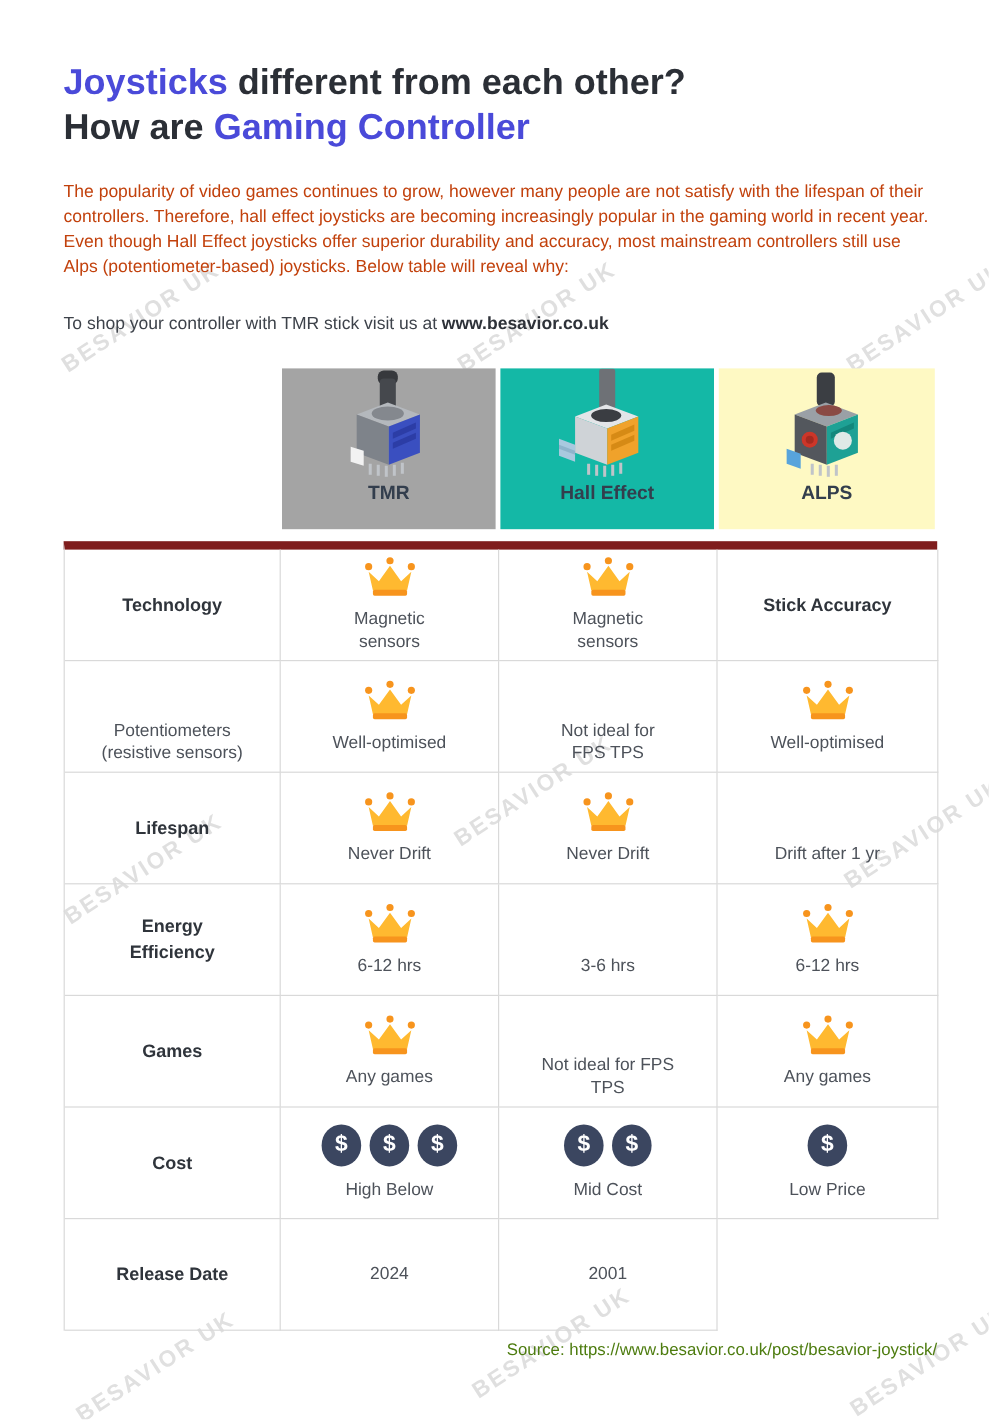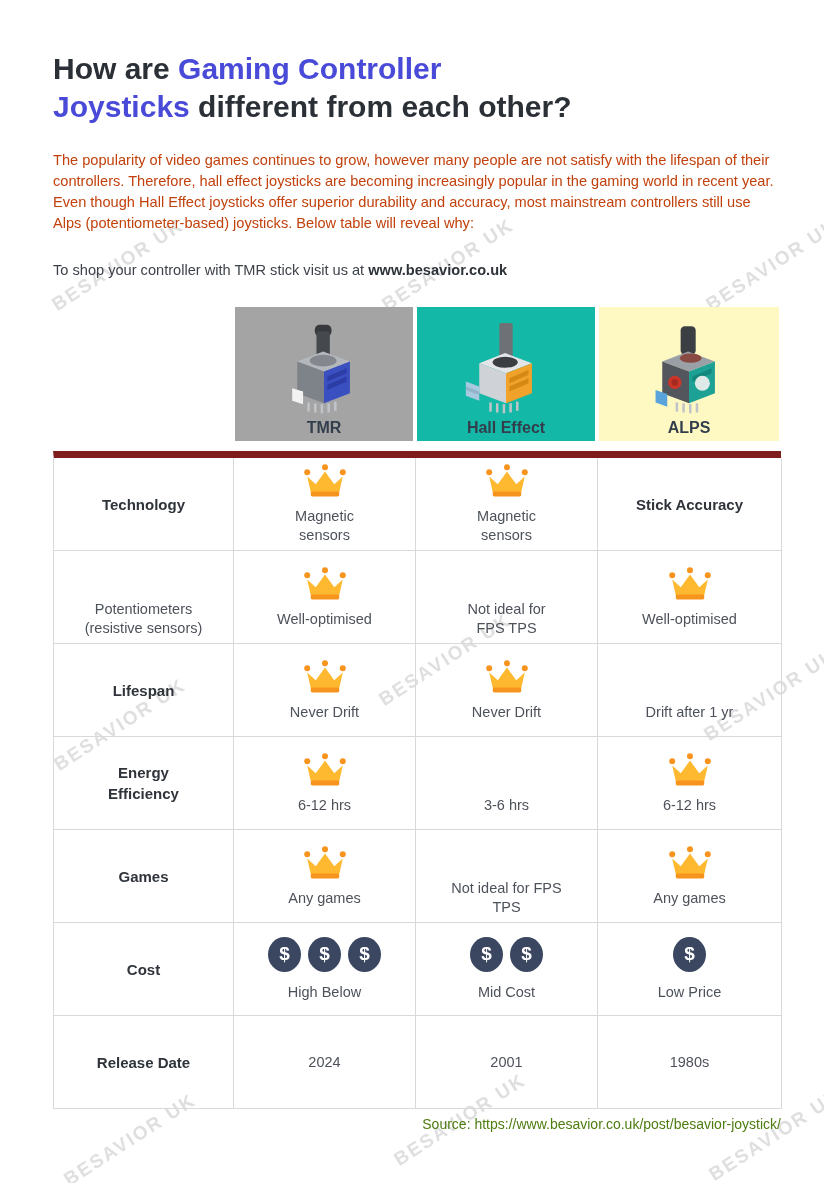--- a/index.html
+++ b/index.html
@@ -24,21 +24,21 @@
            font-size:14.6px; line-height:21px; color:#c2410c; }
 
   .shop  { position:absolute; left:53px; top:262px; width:726px;
            font-size:14.6px; color:#3d424a; }
   .shop .shop-link { font-weight:700; color:#2e3239; }
 
   
   .band { position:absolute; left:53px; top:307px; width:728px; height:134px;
           display:grid; grid-template-columns:180px 182px 182px 184px; }
   .bcol { margin:0 2px; display:flex; flex-direction:column; align-items:center;
-          justify-content:flex-end; padding-bottom:4px; }
+          justify-content:flex-end; padding-bottom:20px; }
   .bcol-tmr  { background:#a4a4a4; }
   .bcol-hall { background:#14b8a6;text-align:right; }
   .bcol-alps { background:#fef9c3; }
   .joy { width:102px; height:92px; margin-bottom:4px; }
   .band-label { font-size:16px; font-weight:700; color:#333e4d; }
 
   
   .table { position:absolute; left:53px; top:451px; width:728px;
            display:grid; grid-template-columns:180px 182px 182px 184px;
            grid-auto-rows:93px;
@@ -134,22 +134,22 @@
     <span class="wm" style="left:445px;top:660px">BESAVIOR UK</span>
     <span class="wm" style="left:770px;top:695px">BESAVIOR UK</span>
     <span class="wm" style="left:130px;top:1140px">BESAVIOR UK</span>
     <span class="wm" style="left:460px;top:1120px">BESAVIOR UK</span>
     <span class="wm" style="left:775px;top:1135px">BESAVIOR UK</span>
   </div>
 
   <div class="content">
 
     <h1 class="title">
+      <div><span class="hl">Joysticks</span><span> different from each other?</span></div>
       <div><span>How are </span><span class="hl">Gaming Controller</span></div>
-      <div><span class="hl">Joysticks</span><span> different from each other?</span></div>
     </h1>
 
     <p class="intro">The popularity of video games continues to grow, however many people are not satisfy with the lifespan of their controllers. Therefore, hall effect joysticks are becoming increasingly popular in the gaming world in recent year. Even though Hall Effect joysticks offer superior durability and accuracy, most mainstream controllers still use Alps (potentiometer-based) joysticks. Below table will reveal why:</p>
 
     <p class="shop">
       <span>To shop your controller with TMR stick visit us at </span><span class="shop-link">www.besavior.co.uk</span>
     </p>
 
     <div class="band">
       <div></div>
@@ -304,22 +304,19 @@
         <div class="ctext">Low Price</div>
       </div>
 
       <div class="cell label">Release Date</div>
       <div class="cell">
         <div class="ctext">2024</div>
       </div>
       <div class="cell">
         <div class="ctext">2001</div>
       </div>
-      <div class="cell">
-        <div class="ctext">1980s</div>
-      </div>
 
     </div>
 
     <p class="source">Source: https://www.besavior.co.uk/post/besavior-joystick/</p>
 
   </div>
 </div>
 
 </body></html>

